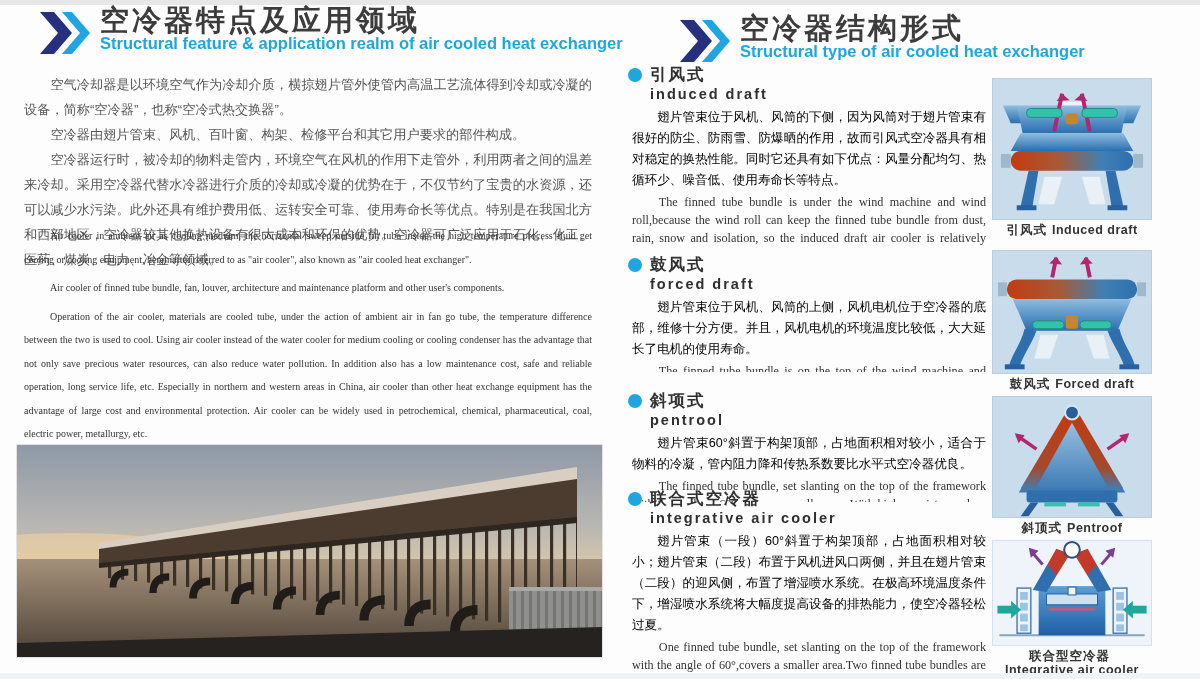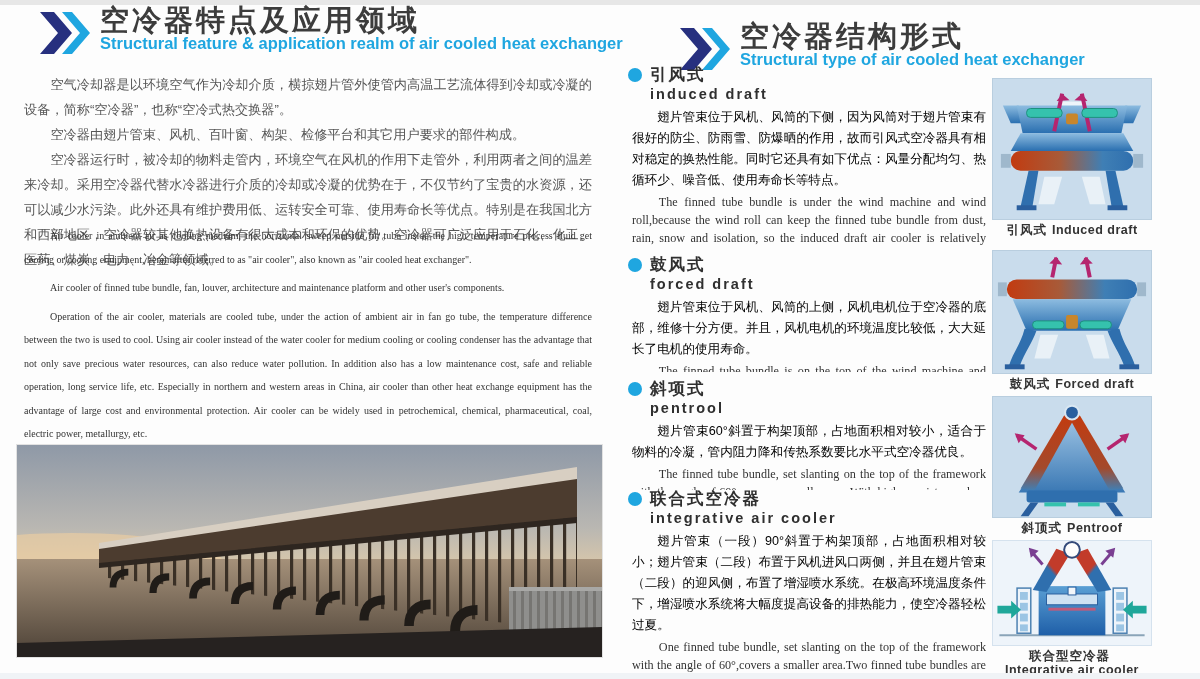--- a/index.html
+++ b/index.html
@@ -116,21 +116,21 @@
       <use href="#elb" transform="translate(392,169) scale(1.2)"></use>
       <use href="#elb" transform="translate(438,175) scale(1.25)"></use>
 
       <rect x="492" y="142" width="93" height="62" fill="url(#fence)"></rect>
       <rect x="492" y="142" width="93" height="4" fill="#a8a8a6"></rect>
 
       <polygon points="0,198 585,182 585,212 0,212" fill="#262220"></polygon>
     </svg>
   </div>
 
-  <div class="title-block" style="left:678px;top:24px;">
+  <div class="title-block" style="left:678px;top:16px;">
     <svg class="chevrons" viewBox="0 0 56 46">
       <polygon points="2,2 16,2 34,23 16,44 2,44 20,23" fill="#27307f"></polygon>
       <polygon points="24,2 34,2 52,23 34,44 24,44 42,23" fill="#1fa6e0"></polygon>
     </svg>
     <div class="title-text">
       <div class="title-zh">空冷器结构形式</div>
       <div class="title-en">Structural type of air cooled heat exchanger</div>
     </div>
   </div>
 
@@ -149,37 +149,37 @@
     <div class="section" style="top:254px;height:118px;">
       <div class="sec-head">
         <span class="bullet"></span>
         <span class="sec-zh">鼓风式</span>
       </div>
       <div class="sec-en">forced draft</div>
       <p class="sec-body-zh">翅片管束位于风机、风筒的上侧，风机电机位于空冷器的底部，维修十分方便。并且，风机电机的环境温度比较低，大大延长了电机的使用寿命。</p>
       <p class="sec-body-en">The finned tube bundle is on the top of the wind machine and wind roll, and the wind machine and electrical machine are at the bottom of the air cooler,which facilitates.Besides,the lower temperature around the wind machine and electrical machine prolongs the duration of the electrical machine.</p>
     </div>
 
-    <div class="section" style="top:378px;height:112px;">
+    <div class="section" style="top:390px;height:112px;">
       <div class="sec-head">
         <span class="bullet"></span>
         <span class="sec-zh">斜项式</span>
       </div>
       <div class="sec-en">pentrool</div>
       <p class="sec-body-zh">翅片管束60°斜置于构架顶部，占地面积相对较小，适合于物料的冷凝，管内阻力降和传热系数要比水平式空冷器优良。</p>
       <p class="sec-body-en">The finned tube bundle, set slanting on the top of the framework with the angle of 60°, covers a smaller area.With higher resistance drop and heat transfer coefficient than those of the horizontal air cooler, it fits for condensation of materials.</p>
     </div>
 
     <div class="section" style="top:488px;height:186px;">
       <div class="sec-head">
         <span class="bullet"></span>
         <span class="sec-zh">联合式空冷器</span>
       </div>
       <div class="sec-en">integrative air cooler</div>
-      <p class="sec-body-zh">翅片管束（一段）90°斜置于构架顶部，占地面积相对较小；翅片管束（二段）布置于风机进风口两侧，并且在翅片管束（二段）的迎风侧，布置了增湿喷水系统。在极高环境温度条件下，增湿喷水系统将大幅度提高设备的排热能力，使空冷器轻松过夏。</p>
+      <p class="sec-body-zh">翅片管束（一段）60°斜置于构架顶部，占地面积相对较小；翅片管束（二段）布置于风机进风口两侧，并且在翅片管束（二段）的迎风侧，布置了增湿喷水系统。在极高环境温度条件下，增湿喷水系统将大幅度提高设备的排热能力，使空冷器轻松过夏。</p>
       <p class="sec-body-en">One finned tube bundle, set slanting on the top of the framework with the angle of 60°,covers a smaller area.Two finned tube bundles are set at two sides of the air inlet, and the water spraying system is installed at the windward side of the tube bundles.Under the condition of estremely high temperature, the water spraying system will greatly enhance the thermal discharge of the equipment, making it sustain the hot summer.</p>
     </div>
   </div>
 
   <div class="figure" style="left:992px;top:78px;">
     <div class="fig-panel" style="height:140px;">
       <svg width="158" height="140" viewBox="0 0 160 140">
         <defs>
           <linearGradient id="hc1" x1="0" y1="0" x2="1" y2="0">
             <stop offset="0" stop-color="#c23b10"></stop>

